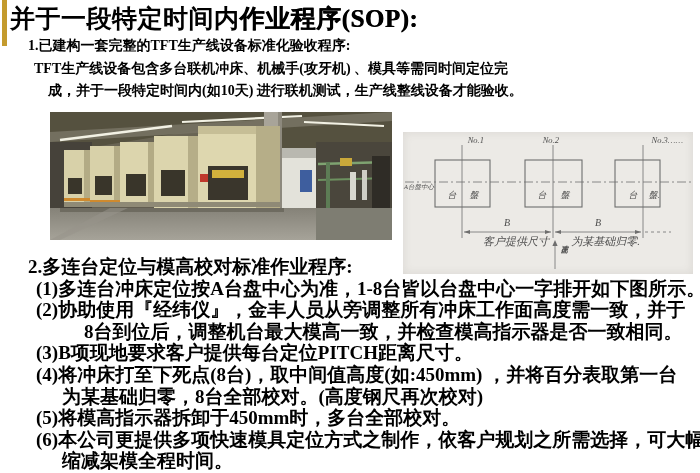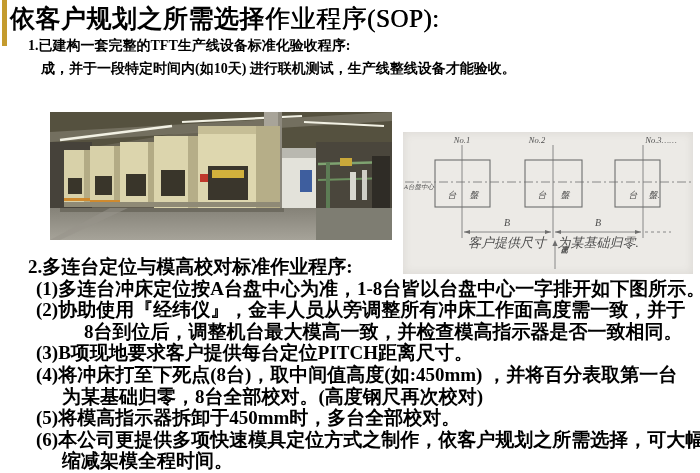--- a/index.html
+++ b/index.html
@@ -5,56 +5,57 @@
   html,body{margin:0;padding:0;background:#fff;}
   .slide{
     position:relative;width:700px;height:473px;background:#ffffff;overflow:hidden;
     font-family:"Liberation Serif","DejaVu Serif",serif;color:#000;
   }
   .abs{position:absolute;}
   
   .accent-bar{left:2px;top:0;width:5px;height:46px;background:#C49B2E;}
   
   .title{left:10px;top:2px;font-size:25px;font-weight:700;white-space:nowrap;letter-spacing:.5px;}
-  .title .emph{font-weight:400;text-shadow:.6px 0 0 currentColor;text-align:center;}
+  .title .emph{font-weight:700;text-shadow:.6px 0 0 currentColor;text-align:center;}
   
   .sec1{left:28px;top:35px;font-size:14px;font-weight:700;line-height:22.5px;white-space:nowrap;}
   .sec1 .l1{margin-left:6px;}
-  .sec1 .l2{margin-left:13px;text-align:right;}
+  .sec1 .l2{margin-left:20px;text-align:right;}
   
   .photo{left:50px;top:112px;width:342px;height:128px;}
   
   .paper{left:403px;top:132px;width:290px;height:142px;background:#eceae6;
          box-shadow:inset 0 0 10px rgba(90,85,70,.12);}
   .paper .lbl{position:absolute;color:#4d4d4d;font-style:italic;white-space:nowrap;}
-  .no-lbl{width:44px;text-align:center;font-size:8.5px;top:3px;}
+  .no-lbl{width:44px;text-align:right;font-size:8.5px;top:3px;}
   .cl-lbl{left:1px;top:51px;font-size:6.5px;}
   .pl-lbl{font-size:9px;top:57px;width:14px;text-align:center;}
   .b-lbl{width:20px;text-align:center;font-size:10px;top:85px;}
-  .cap-lbl{width:84px;text-align:center;font-size:13px;top:102px;}
+  .cap-lbl{width:84px;text-align:right;font-size:11px;top:102px;}
   .arrow-lbl{left:156px;top:107px;font-size:7px;writing-mode:vertical-rl;letter-spacing:1px;height:34px;}
   
   .sec2{left:28px;top:256px;font-size:19px;font-weight:700;line-height:21.6px;white-space:nowrap;}
   .sec2 .line{padding-left:8px;}
   .sec2 .ind-a{padding-left:56px;}
   .sec2 .ind-b{padding-left:34px;}
 </style>
 </head>
 <body>
 
 <div class="slide">
 
   <div class="abs accent-bar"></div>
 
   <div class="abs title">
-    <span>依客户规划之所需选择</span><span class="emph">作业程序(SOP):</span>
+    <span>并于一段特定时间内</span><span class="emph">作业程序(SOP):</span>
   </div>
 
   <div class="abs sec1">
     <div>1.已建构一套完整的TFT生产线设备标准化验收程序:</div>
+    <div class="l1">TFT生产线设备包含多台联机冲床、机械手(攻牙机) 、模具等需同时间定位完</div>
     <div class="l2">成，并于一段特定时间内(如10天) 进行联机测试，生产线整线设备才能验收。</div>
   </div>
 
   <div class="abs photo">
     <svg width="342" height="128" viewBox="0 0 342 128">
       <defs>
         <linearGradient id="floorG" x1="0" y1="0" x2="0" y2="1">
           <stop offset="0" stop-color="#858278"></stop>
             <stop offset="1" stop-color="#a6a399"></stop>
         </linearGradient>

